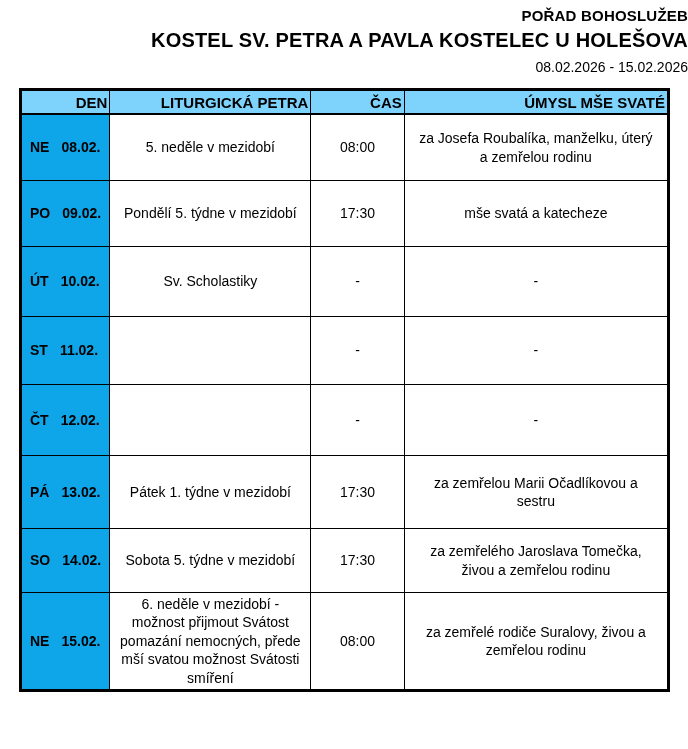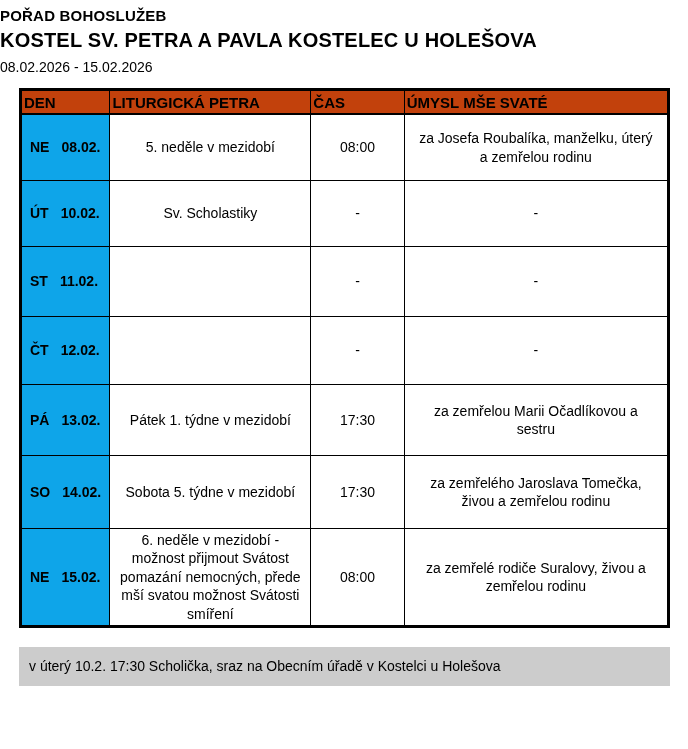--- a/index.html
+++ b/index.html
@@ -12,21 +12,21 @@
     color: #000;
     -webkit-font-smoothing: antialiased;
   }
   .page {
     width: 688px;
     height: 749px;
     position: relative;
     overflow: hidden;
   }
   .titles {
-    text-align: left;
+    text-align: right;
     padding-top: 7px;
   }
   .title-main {
     font-size: 15px;
     font-weight: bold;
     margin: 0 0 5px 0;
     letter-spacing: 0.2px;
   }
   .title-sub {
     font-size: 20px;
@@ -44,28 +44,28 @@
     table-layout: fixed;
     width: 651px;
     margin: 13px 0 0 19px;
     border: 3px solid #000;
   }
   col.c-den   { width: 89px;  }
   col.c-osl   { width: 200px; }
   col.c-cas   { width: 93px;  }
   col.c-umysl { width: 263px; }
   th {
-    background: #c2410c;
+    background: #7dd3fc;
     border: 1px solid #000;
     border-bottom: 2px solid #000;
     font-size: 15px;
     font-weight: bold;
     height: 20px;
     padding: 1px 2px;
-    text-align: left;
+    text-align: right;
   }
   td {
     border: 1px solid #000;
     font-size: 14px;
     text-align: center;
     vertical-align: middle;
     line-height: 1.32;
     padding: 2px 4px;
     overflow: hidden;
   }
@@ -124,20 +124,26 @@
       </tr>
     </thead>
     <tbody>
       <tr>
         <td class="day-cell"><span>NE</span><span class="date-part">08.02.</span></td>
         <td class="celebration-cell">5. neděle v mezidobí</td>
         <td class="time-cell">08:00</td>
         <td class="intention-cell">za Josefa Roubalíka, manželku, úterý a zemřelou rodinu</td>
       </tr>
       <tr>
+        <td class="day-cell"><span>PO</span><span class="date-part">09.02.</span></td>
+        <td class="celebration-cell">Pondělí 5. týdne v mezidobí</td>
+        <td class="time-cell">17:30</td>
+        <td class="intention-cell">mše svatá a katecheze</td>
+      </tr>
+      <tr>
         <td class="day-cell"><span>ÚT</span><span class="date-part">10.02.</span></td>
         <td class="celebration-cell">Sv. Scholastiky</td>
         <td class="time-cell">-</td>
         <td class="intention-cell">-</td>
       </tr>
       <tr>
         <td class="day-cell"><span>ST</span><span class="date-part">11.02.</span></td>
         <td class="celebration-cell"></td>
         <td class="time-cell">-</td>
         <td class="intention-cell">-</td>
@@ -162,15 +168,14 @@
       </tr>
       <tr>
         <td class="day-cell"><span>NE</span><span class="date-part">15.02.</span></td>
         <td class="celebration-cell">6. neděle v mezidobí - možnost přijmout Svátost pomazání nemocných, přede mší svatou možnost Svátosti smíření</td>
         <td class="time-cell">08:00</td>
         <td class="intention-cell">za zemřelé rodiče Suralovy, živou a zemřelou rodinu</td>
       </tr>
     </tbody>
   </table>
 
-  <div class="note-bar">v úterý 10.2. 17:30 Scholička, sraz na Obecním úřadě v Kostelci u Holešova</div>
 
 </div>
 
 </body></html>

